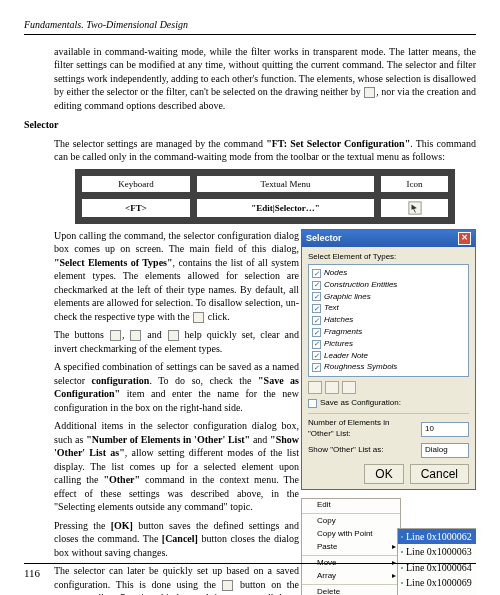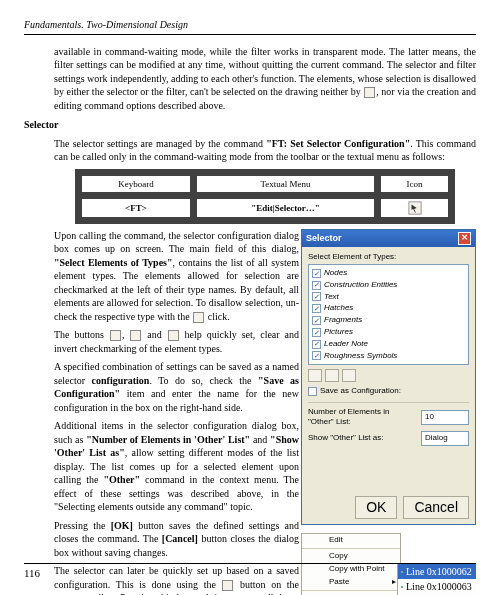--- a/index.html
+++ b/index.html
@@ -67,29 +67,29 @@
   .chk-row.sel { background: #316ac5; color: #fff; }
   .chk { width: 9px; height: 9px; border: 1px solid #7f9db9; background: #fff; display: inline-flex; align-items: center; justify-content: center; font-size: 7px; color: #2a5db0; flex-shrink: 0;}
   .mini-icons { display: flex; gap: 3px; margin: 4px 0; }
   .mini-icons .mi { width: 14px; height: 13px; border: 1px solid #aca899; background: #f5f3e9; }
   .form-row { display: flex; justify-content: space-between; align-items: center; margin: 3px 0; gap: 4px;}
   .form-row .fld {
     background: #fff; border: 1px solid #7f9db9; padding: 1px 3px; min-width: 48px; font-size:8px;
   }
   .dlg-btns { display: flex; justify-content: flex-end; gap: 6px; margin-top: 6px; }
   .dlg-btn {
-    border: 1px solid #aca899; background: #f1efe2; padding: 1px 10px; font-size: 14px; margin-top: 44px;
+    border: 1px solid #aca899; background: #f1efe2; padding: 1px 10px; font-size: 12px;
   }
   .ctx-menu {
     background: #fdfdfb; border: 1px solid #aca899;
     font-family: Tahoma, Arial, sans-serif; font-size: 8px;
     width: 100px; position: relative;
   }
   .ctx-menu .mrow {
-    display: flex; align-items: center; gap: 12px; padding: 1px 4px;
+    display: flex; align-items: center; gap: 0; padding: 1px 4px;
   }
   .ctx-menu .mrow.sep { border-top: 1px solid #d0cdb9; margin: 1px 0 0 0; padding-top:2px;}
   .ctx-menu .ic { width: 11px; height: 11px; display:inline-block; }
   .submenu {
     position: absolute; left: 96px; top: 30px;
     background: #fdfdfb; border: 1px solid #aca899; width: 85px;
   }
   .submenu .srow { display:flex; align-items:center; gap:3px; padding: 1px 3px; }
   .submenu .srow.hi { background: #316ac5; color:#fff; }
   .page-foot {
@@ -173,20 +173,24 @@
               <div class="chk-row">
                 <span class="chk">✓</span>
                 <span>Nodes</span>
               </div>
               <div class="chk-row">
                 <span class="chk">✓</span>
                 <span>Construction Entities</span>
               </div>
               <div class="chk-row">
                 <span class="chk">✓</span>
+                <span>Graphic lines</span>
+              </div>
+              <div class="chk-row">
+                <span class="chk">✓</span>
                 <span>Text</span>
               </div>
               <div class="chk-row">
                 <span class="chk">✓</span>
                 <span>Hatches</span>
               </div>
               <div class="chk-row">
                 <span class="chk">✓</span>
                 <span>Fragments</span>
               </div>

